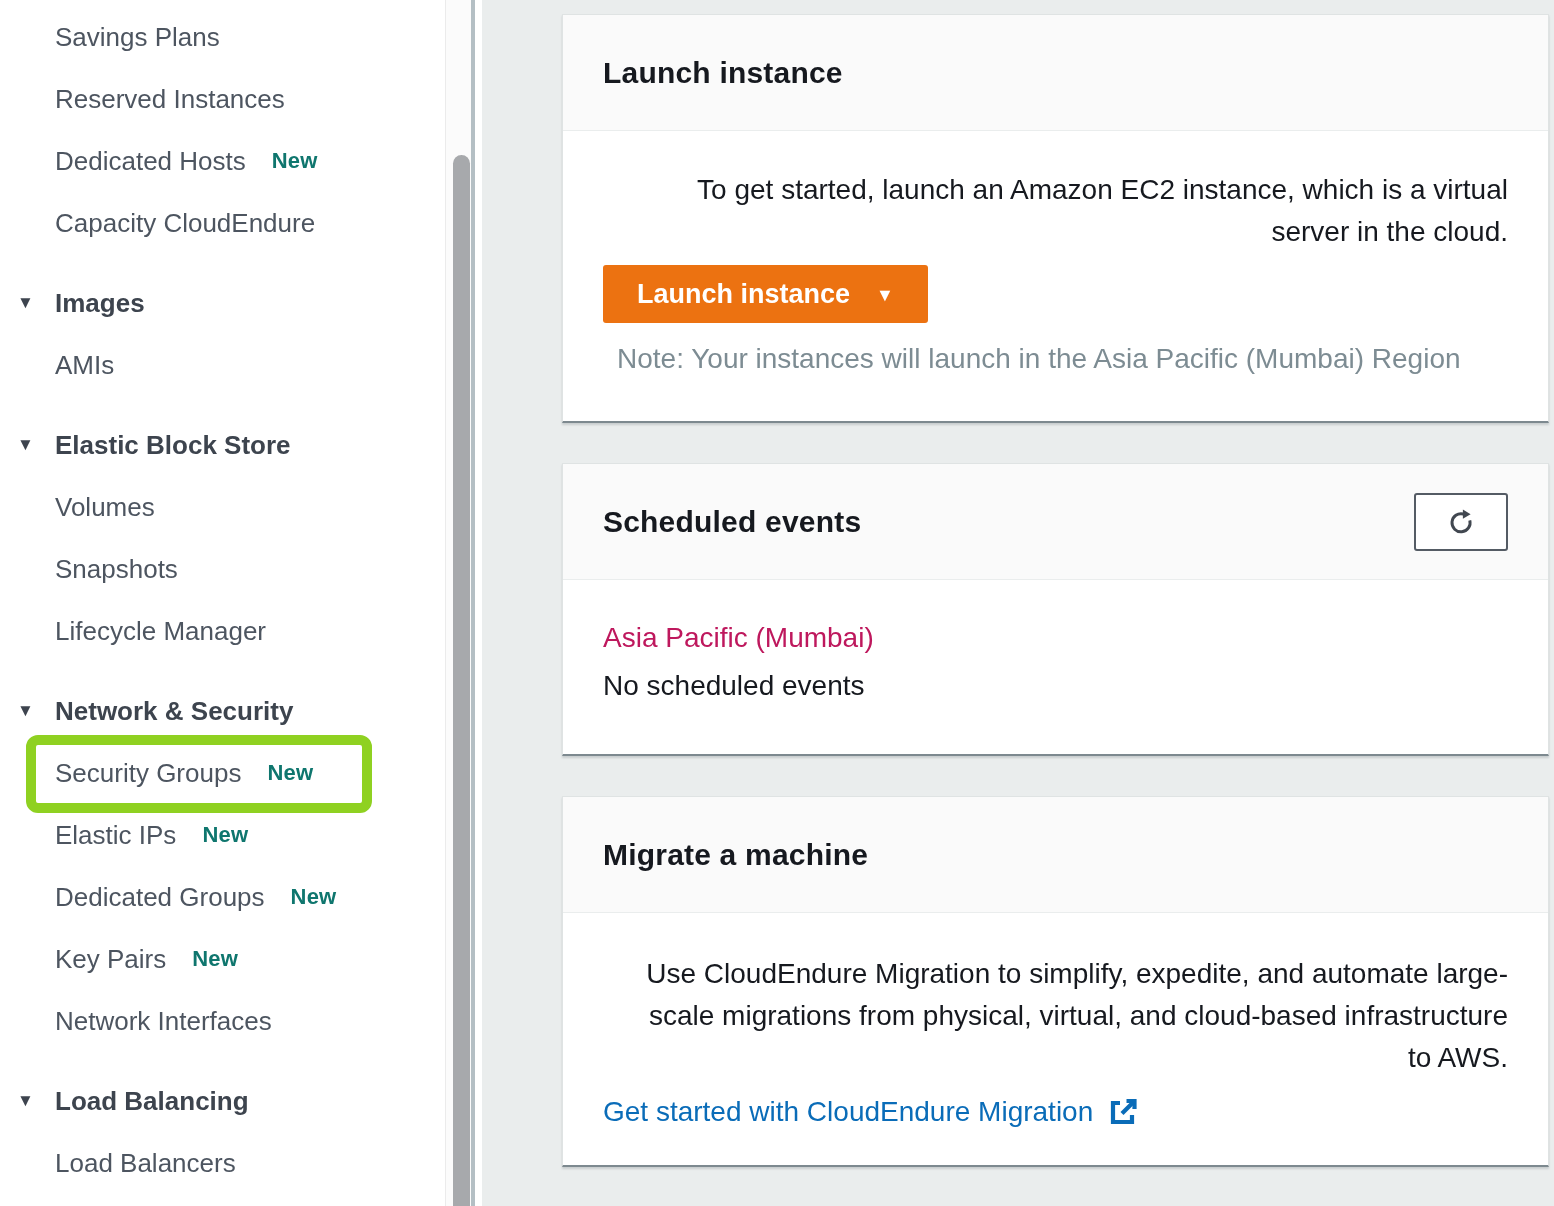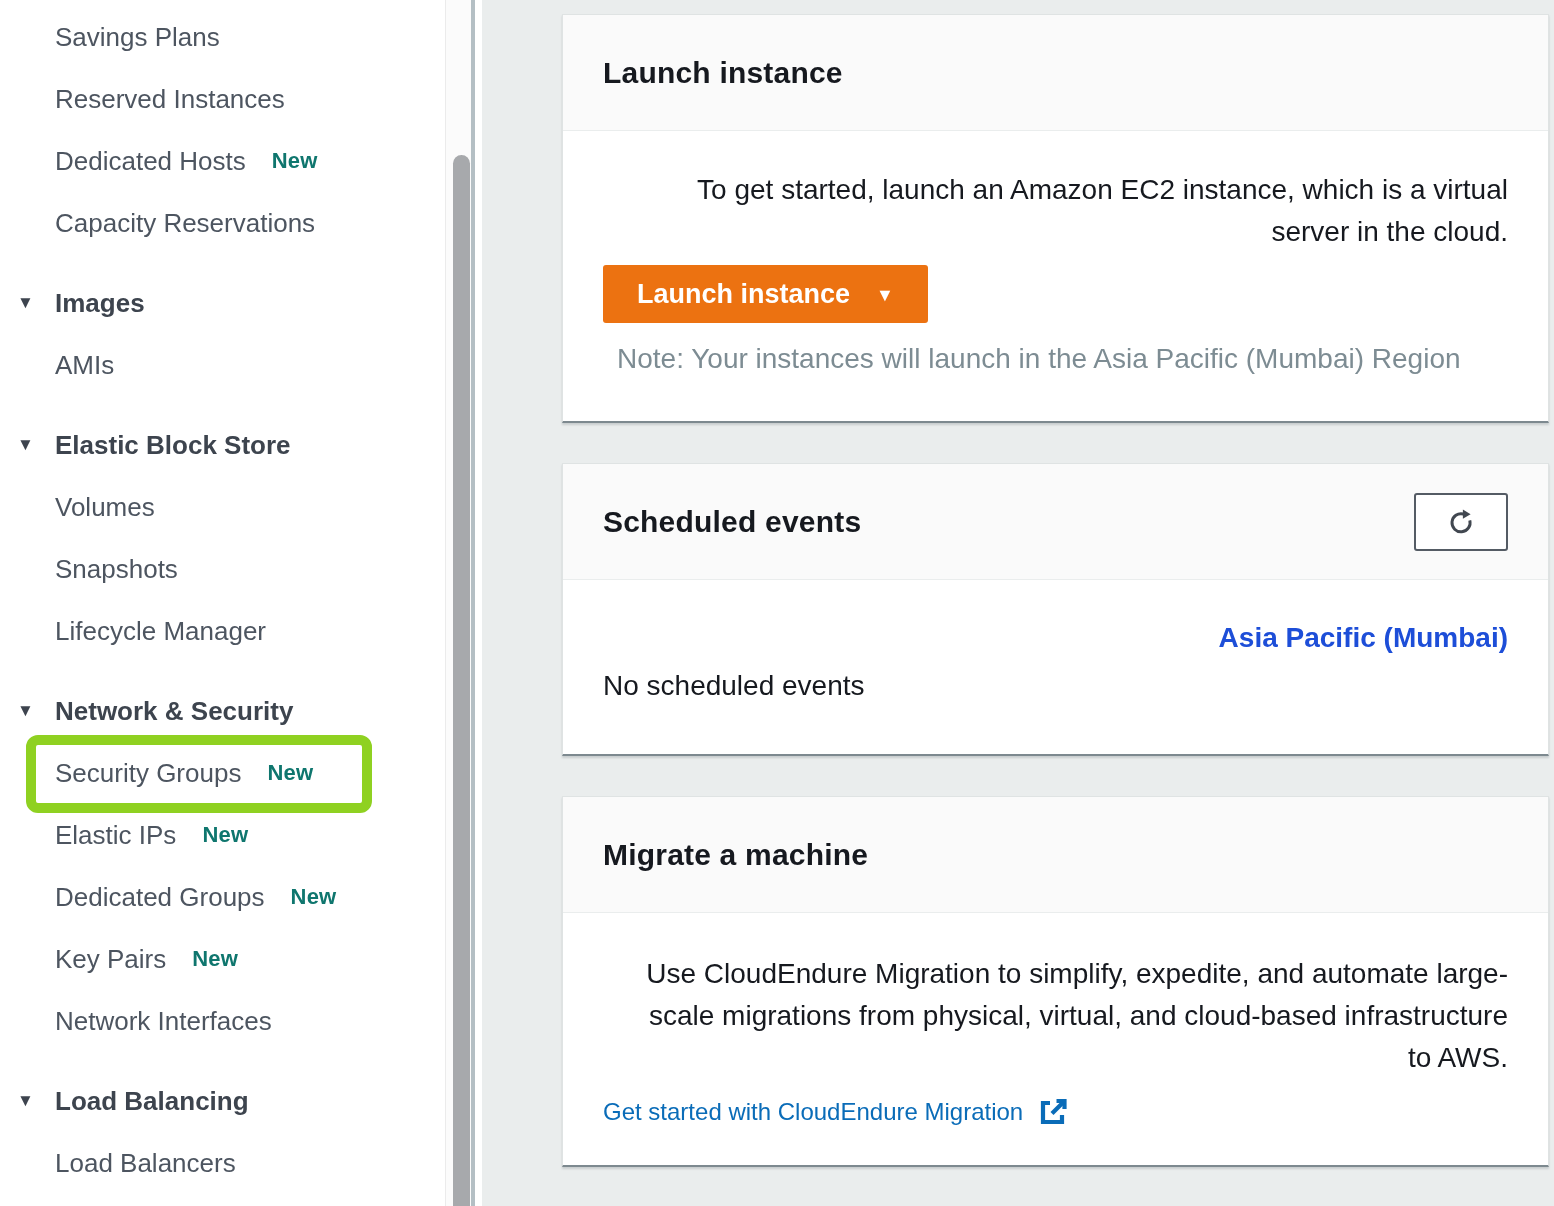--- a/index.html
+++ b/index.html
@@ -74,32 +74,32 @@
 
   .primary-btn {
     margin-top:12px; height:58px; display:inline-flex; align-items:center;
     gap:26px; padding:0 34px; background:#ec7211; border:none; border-radius:3px;
     color:#ffffff; font-size:27px; font-weight:bold; font-family:inherit; cursor:pointer;
   }
   .btn-caret { font-size:18px; padding-top:2px; }
   .note { margin-top:18px; font-size:28px; line-height:36px; color:#7d8c93;margin-left:14px; }
 
   .card-body.scheduled { padding:38px 40px 48px; }
-  .region-name { font-size:28px; font-weight:bold; color:#1d4ed8; line-height:40px;text-align:right; }
+  .region-name { font-size:28px; font-weight:normal; color:#be185d; line-height:40px; }
   .status-text { margin-top:8px; font-size:28px; color:#16191f; line-height:40px; }
   .icon-btn {
     width:94px; height:58px; background:#ffffff; border:2px solid #545b64;
     border-radius:3px; display:flex; align-items:center; justify-content:center;
     cursor:pointer; flex:none;
   }
 
   .card-body.migrate { padding:40px 40px 34px; }
   .link-row {
     margin-top:14px; display:inline-flex; align-items:center; gap:14px;
-    font-size:24px; color:#0a6cb8; cursor:pointer; line-height:38px;
+    font-size:28px; color:#0a6cb8; cursor:pointer; line-height:38px;
   }
 </style>
 </head>
 <body>
 
 <div class="app">
 
   <aside class="sidebar">
     <div class="nav-list">
 
@@ -107,21 +107,21 @@
         <span>Savings Plans</span>
       </div>
       <div class="nav-row">
         <span>Reserved Instances</span>
       </div>
       <div class="nav-row">
         <span>Dedicated Hosts</span>
         <span class="badge">New</span>
       </div>
       <div class="nav-row">
-        <span>Capacity Reservations</span>
+        <span>Capacity CloudEndure</span>
       </div>
 
       <div class="nav-row section">
         <span class="caret">▼</span>
         <span>Images</span>
       </div>
       <div class="nav-row">
         <span>AMIs</span>
       </div>
 

